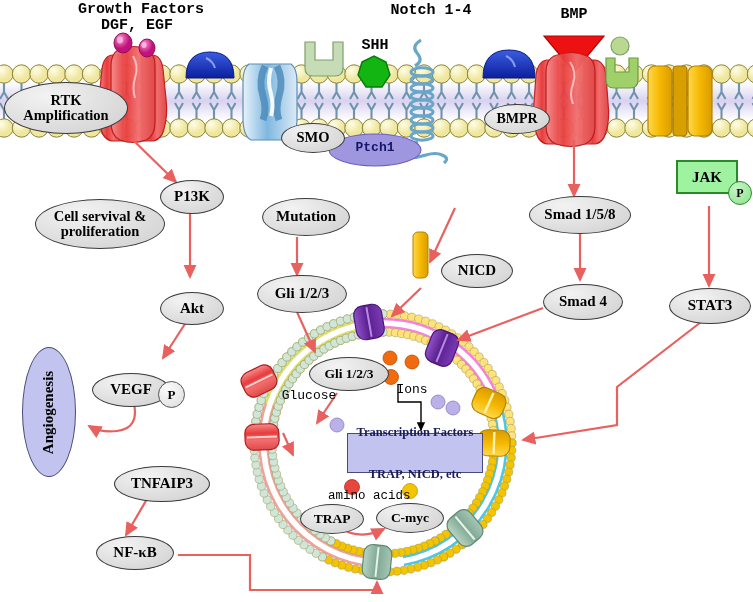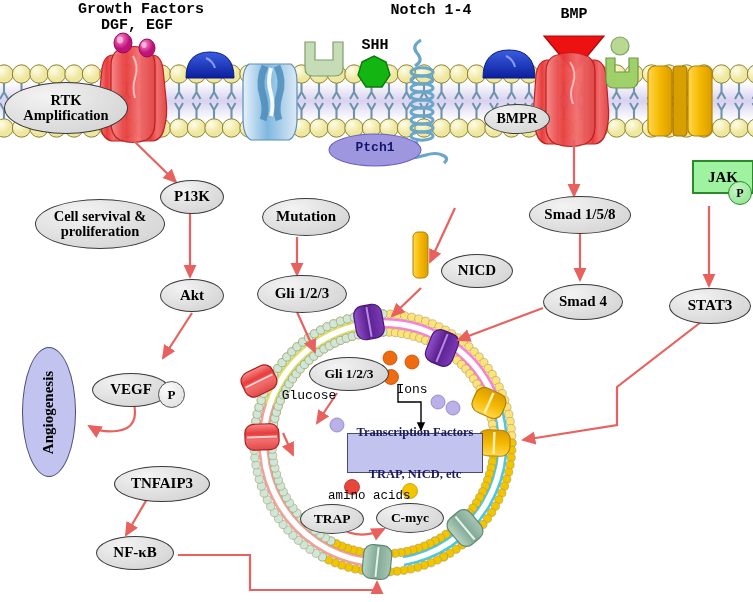--- a/index.html
+++ b/index.html
@@ -19,21 +19,21 @@
         line-height:1.04;}
   .angio{position:absolute;display:flex;align-items:center;justify-content:center;
          border:1px solid #4a4a7a;border-radius:50%;
          background:#c3c3ef;color:#000;font-weight:bold;}
   .angio span{transform:rotate(-90deg);white-space:nowrap;}
   .tfbox{position:absolute;border:1px solid #4a4a7a;background:#c3c3ef;
          display:flex;flex-direction:column;align-items:center;justify-content:center;
          font-weight:bold;color:#1b1b5c;text-align:center;line-height:1.12;gap:28px;}
   .jak{position:absolute;border:2px solid #2a8a2a;background:#9ff29f;
        display:flex;align-items:center;justify-content:center;
-       font-weight:bold;color:#000;margin-left:16px;}
+       font-weight:bold;color:#000;}
   .pball{position:absolute;border-radius:50%;display:flex;align-items:center;
          justify-content:center;font-weight:bold;}
   .pball.green{background:radial-gradient(circle at 34% 28%,#c6f5c6,#8ae28a);
                border:1px solid #2a8a2a;color:#000;}
   .pball.grey{background:radial-gradient(circle at 34% 28%,#fbfbfb,#dcdcdc);
               border:1px solid #555;color:#000;}
 </style>
 </head>
 <body>
 
@@ -762,33 +762,36 @@
     <span>DGF, EGF</span>
   </div>
   <div class="lbl" style="left:352px;top:38px;width:46px;font-size:15px;">SHH</div>
   <div class="lbl" style="left:388px;top:3px;width:86px;font-size:15px;">Notch 1-4</div>
   <div class="lbl" style="left:546px;top:7px;width:56px;font-size:15px;">BMP</div>
 
   <div class="node" style="left:4px;top:82px;width:122px;height:50px;font-size:14.5px;">
     <span style="white-space:pre-line">RTK
 Amplification</span>
   </div>
+  <div class="node" style="left:281px;top:123px;width:62px;height:28px;font-size:14.5px;">
+    <span>SMO</span>
+  </div>
   <div class="lbl" style="left:341px;top:141px;width:68px;font-size:13px;color:#15156b;">Ptch1</div>
   <div class="node" style="left:484px;top:104px;width:64px;height:28px;font-size:14px;">
     <span>BMPR</span>
   </div>
 
   <div class="node" style="left:160px;top:180px;width:62px;height:32px;font-size:15px;">
     <span>P13K</span>
   </div>
   <div class="node" style="left:35px;top:199px;width:128px;height:48px;font-size:14.5px;">
     <span style="white-space:pre-line">Cell servival &amp;
 proliferation</span>
   </div>
-  <div class="node" style="left:160px;top:279px;width:62px;height:31px;font-size:15px;">
+  <div class="node" style="left:160px;top:292px;width:62px;height:31px;font-size:15px;">
     <span>Akt</span>
   </div>
   <div class="node" style="left:92px;top:373px;width:76px;height:32px;font-size:15px;">
     <span>VEGF</span>
   </div>
   <div class="pball grey" style="left:158px;top:381px;width:25px;height:25px;font-size:13px;">
     <span>P</span>
   </div>
   <div class="angio" style="left:22px;top:347px;width:52px;height:128px;font-size:15px;">
     <span>Angiogenesis</span>

